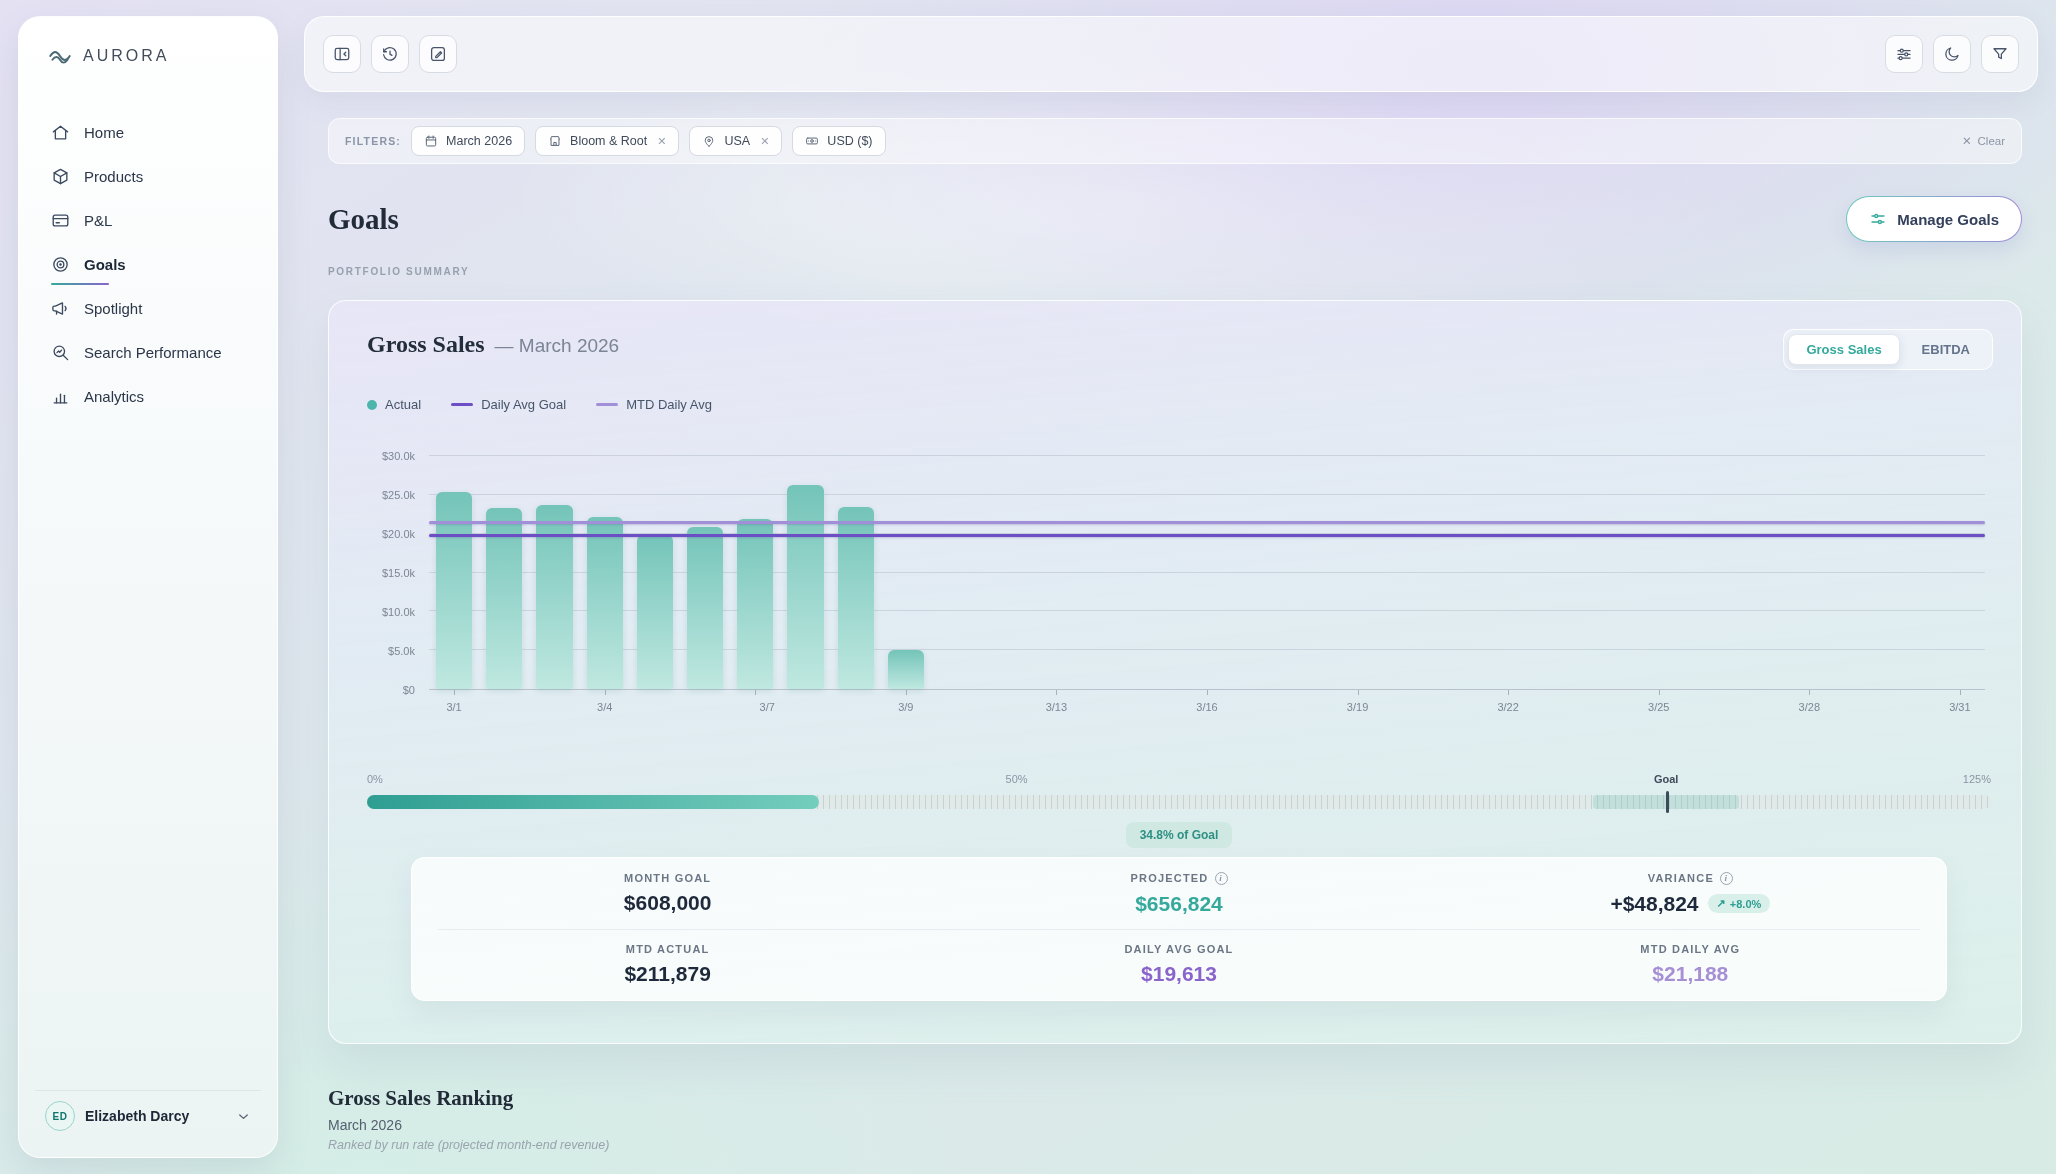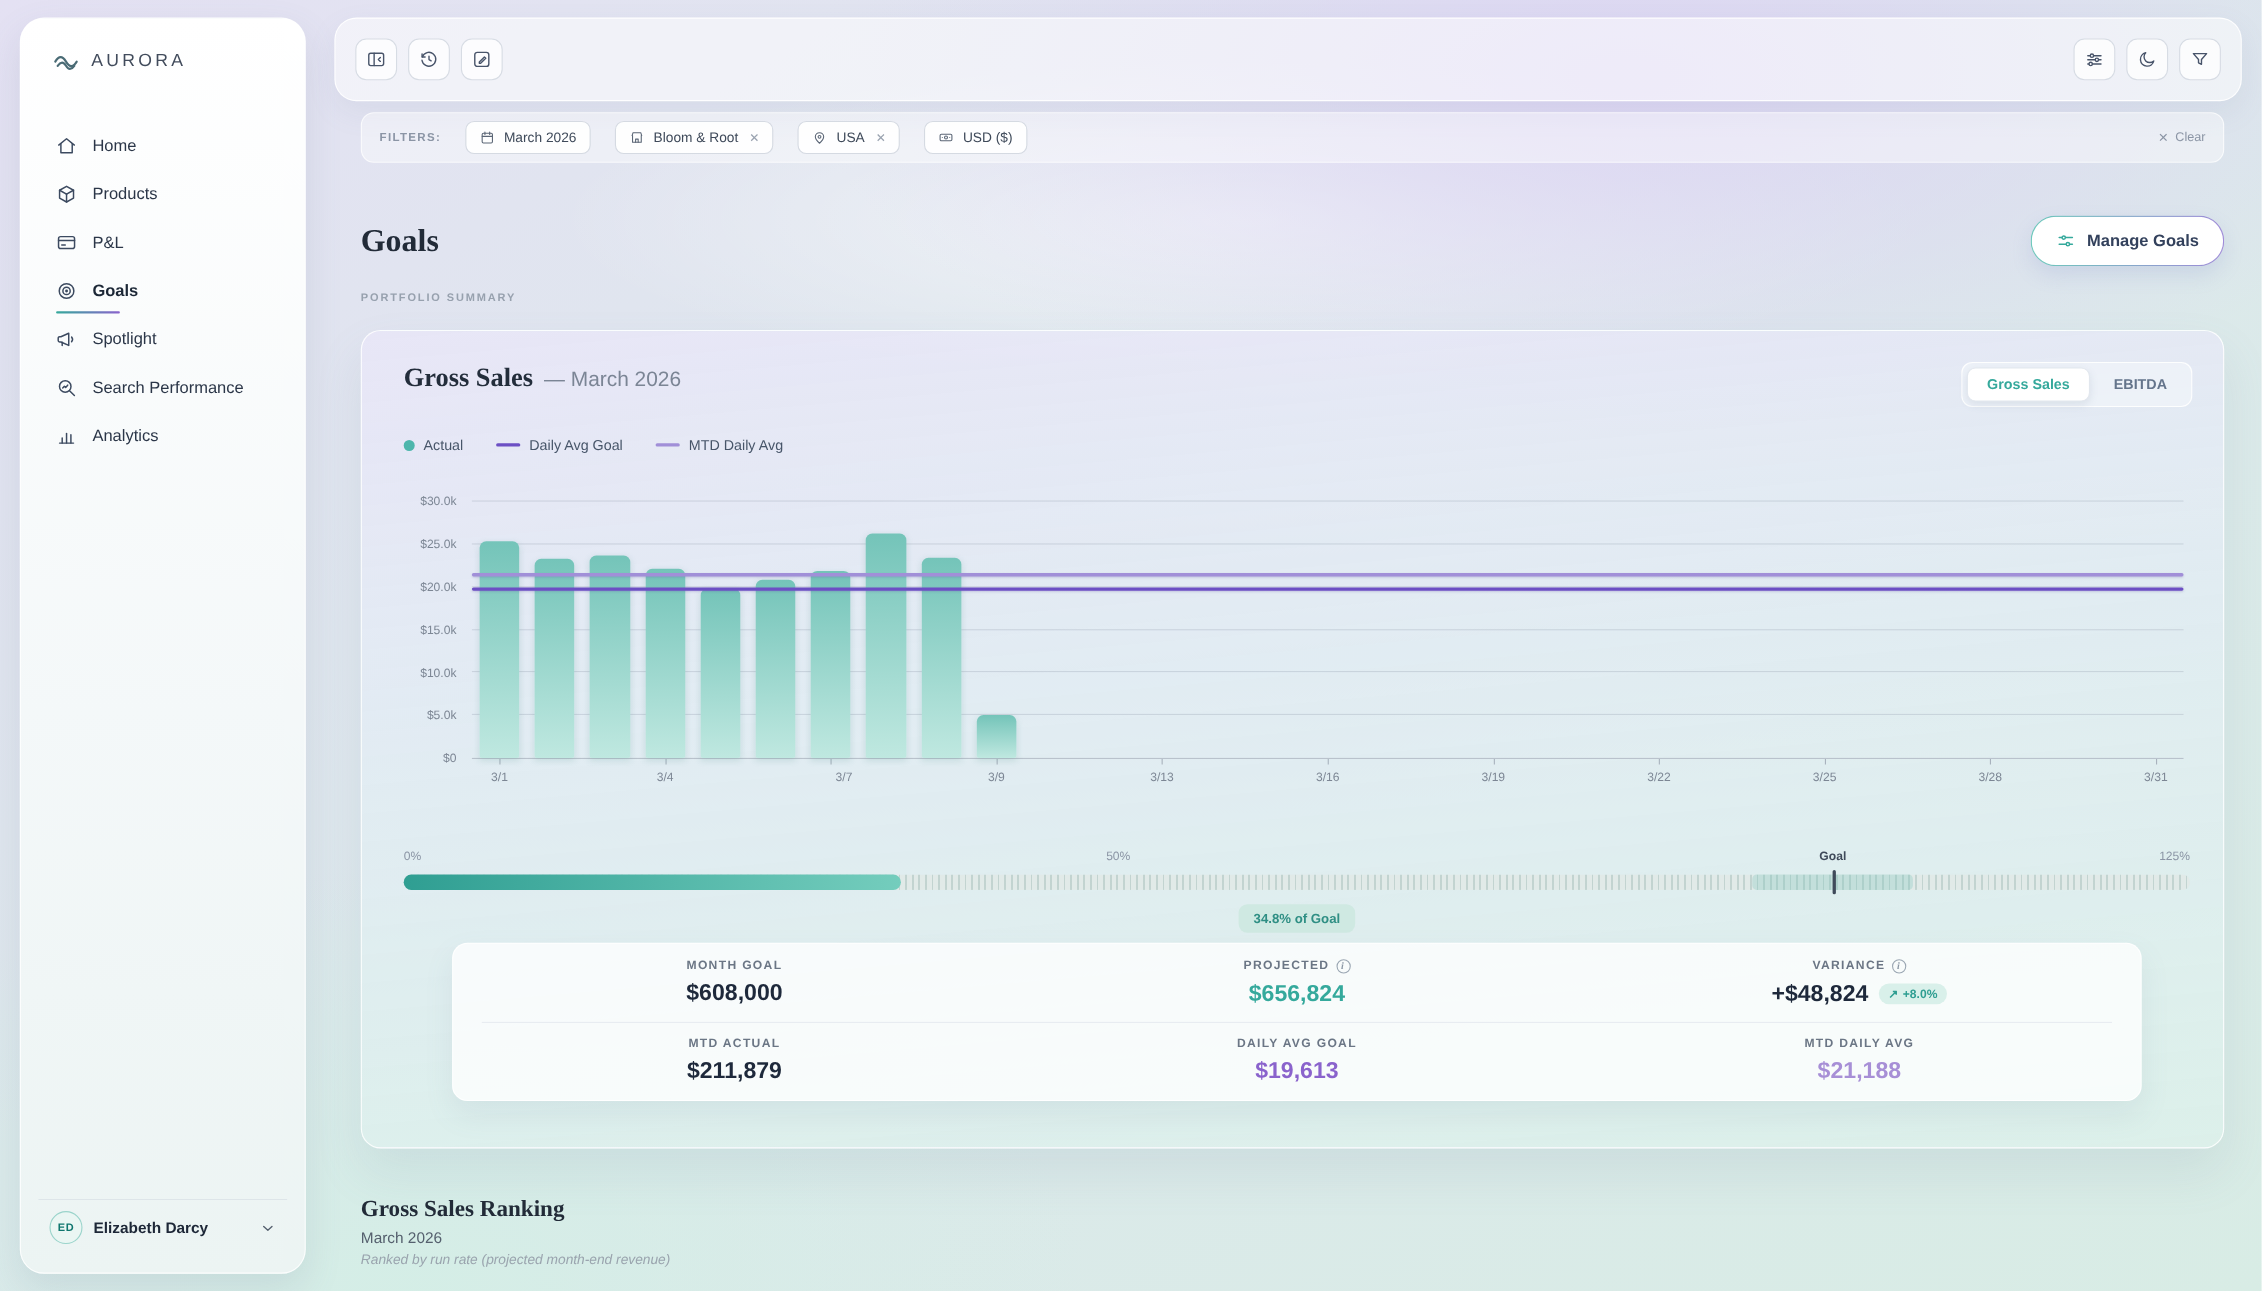--- a/index.html
+++ b/index.html
@@ -63,23 +63,23 @@
   .tb-group.right { margin-left:auto; }
   .icon-btn {
     width:38px; height:38px; border-radius:10px;
     background:rgba(255,255,255,.78); border:1px solid #d7dce4;
     display:flex; align-items:center; justify-content:center; cursor:pointer;
   }
   .icon-btn svg { width:18px; height:18px; color:#48546a; }
 
   
   .filters {
-    position:absolute; left:328px; top:102px; width:1694px; height:46px;
+    position:absolute; left:328px; top:118px; width:1694px; height:46px;
     background:rgba(255,255,255,.42); border:1px solid rgba(255,255,255,.7);
-    border-radius:12px; display:flex; align-items:center; gap:22px; padding:0 16px;
+    border-radius:12px; display:flex; align-items:center; gap:10px; padding:0 16px;
   }
   .filters-label { font-size:10.5px; font-weight:700; letter-spacing:1.2px; color:#8b95a5; }
   .chip {
     display:flex; align-items:center; gap:8px; height:30px; padding:0 12px;
     background:rgba(255,255,255,.9); border:1px solid #d5dae2; border-radius:8px;
     font-size:12.5px; font-weight:500; color:#3f4a5a; cursor:pointer;
   }
   .chip svg { width:14px; height:14px; color:#5b6676; }
   .chip .x { color:#9aa3b0; font-size:11px; margin-left:2px; cursor:pointer; }
   .clear { margin-left:auto; display:flex; gap:6px; align-items:center;

